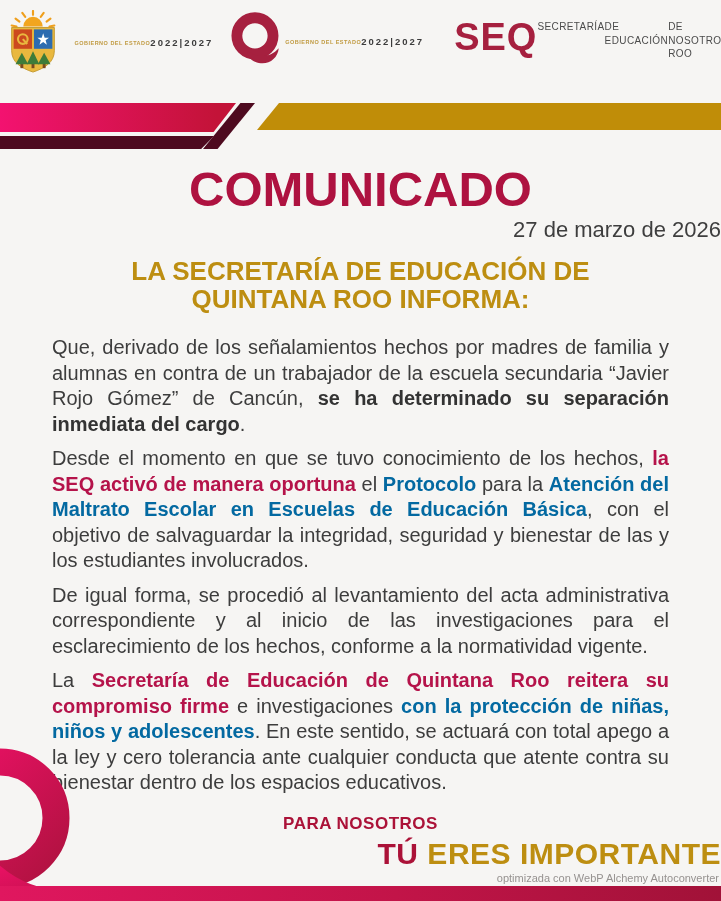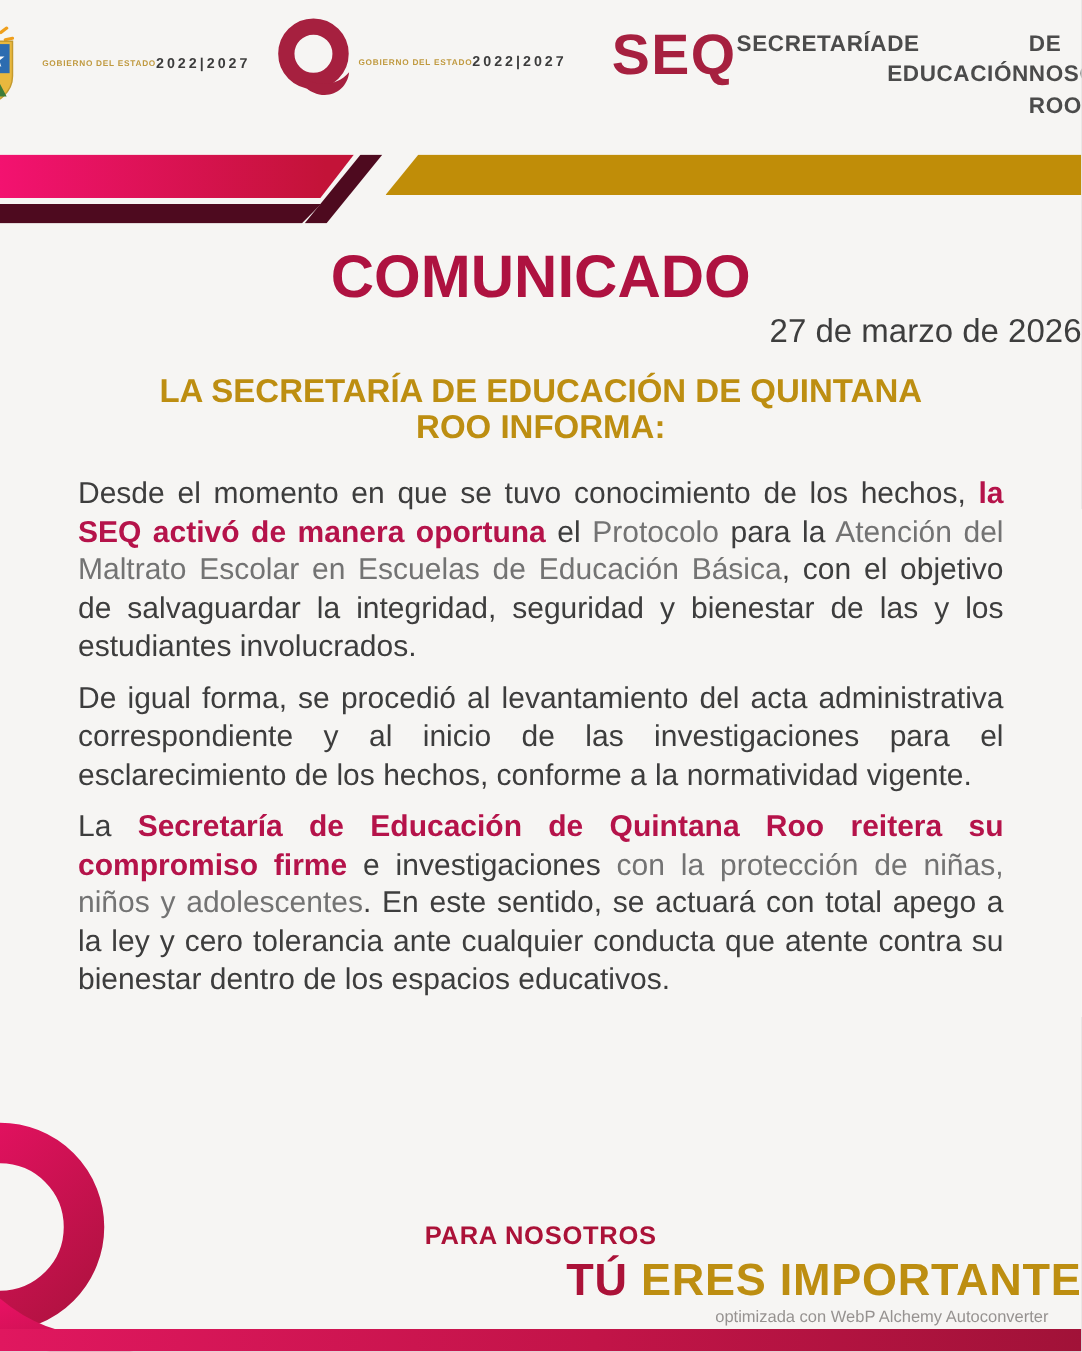--- a/index.html
+++ b/index.html
@@ -9,50 +9,50 @@
     font-family:"Liberation Sans",sans-serif;
   }
   
   .header{display:flex;justify-content:center;align-items:flex-start;padding-top:10px;height:93px;}
   .logo{display:flex;align-items:center;}
   .cap-gold{font-size:5.5px;color:#c09a40;letter-spacing:.5px;font-weight:bold;margin-top:2px;white-space:nowrap;}
   .cap-years{font-size:9.5px;font-weight:800;color:#3c3c3c;letter-spacing:2px;white-space:nowrap;}
   .hdr-divider{width:2px;height:64px;background:#d5d2d0;margin:8px 16px 0 14px;}
   .seq{margin-top:10px;display:flex;flex-direction:row;}
   .seq-acronym{font-size:38px;font-weight:800;color:#a6203f;line-height:.9;letter-spacing:1px;}
-  .seq-line{font-size:15px;font-weight:bold;color:#4b4b4b;letter-spacing:.4px;line-height:1.35;}
+  .seq-line{font-size:10px;font-weight:normal;color:#4b4b4b;letter-spacing:.4px;line-height:1.35;}
   .seq-line:first-of-type{margin-top:4px;}
   
   .ribbon{position:relative;height:47px;}
   .stripe-pink{position:absolute;left:0;top:0;width:236px;height:29px;
     background:linear-gradient(90deg,#f31270,#c31338 92%);
     clip-path:polygon(0 0,100% 0,90.5% 100%,0 100%);}
   .stripe-dark{position:absolute;left:0;top:33px;width:214px;height:13px;background:#4e0a1f;
     clip-path:polygon(0 0,100% 0,94% 100%,0 100%);}
   .slash-dark{position:absolute;left:203px;top:0;width:52px;height:46px;background:#4e0a1f;
     clip-path:polygon(72% 0,100% 0,28% 100%,0 100%);}
   .stripe-gold{position:absolute;left:257px;top:0;right:0;height:27px;background:#c08d08;
     clip-path:polygon(22px 0,100% 0,100% 100%,0 100%);}
   
-  .h1{margin:14px 0 0;text-align:center;font-size:40px;font-weight:800;color:#ae1240;line-height:1.05;letter-spacing:0;}
+  .h1{margin:14px 0 0;text-align:center;font-size:49px;font-weight:800;color:#ae1240;line-height:1.05;letter-spacing:0;}
   .date{text-align:right;font-size:22px;color:#3e3e3e;margin-top:2px;}
-  .h2{margin:15px auto 0;max-width:520px;text-align:center;font-size:22px;font-weight:800;color:#bd8e11;line-height:1.07;}
+  .h2{margin:15px auto 0;max-width:520px;text-align:center;font-size:26px;font-weight:800;color:#bd8e11;line-height:1.07;}
   
   .bodytext{padding:0 52px;margin-top:21px;}
   .bodytext p{margin:0 0 9px;font-size:20px;line-height:25.5px;text-align:justify;color:#3d3d3d;}
   .b{font-weight:bold;color:#333;}
   .bm{font-weight:bold;color:#b5134a;}
-  .bg{font-weight:normal;color:#737373;}
+  .bg{font-weight:bold;color:#0369a1;}
   
   .footer{position:absolute;top:814px;left:0;width:100%;text-align:center;}
   .f1{font-size:17px;font-weight:800;color:#ab1238;letter-spacing:.5px;}
   .f2{font-size:30px;font-weight:800;margin-top:3px;letter-spacing:.5px;text-align:right;}
   .fm{color:#ab1238;}
   .fg{color:#bd8e11;}
-  .watermark{position:absolute;right:22px;bottom:17px;font-size:11px;color:#969290;}
+  .watermark{position:absolute;right:2px;bottom:17px;font-size:11px;color:#969290;}
   .bottom-bar{position:absolute;left:0;bottom:0;width:100%;height:15px;
     background:linear-gradient(90deg,#e0175f,#c21448 55%,#a11238);}
   .qdeco{position:absolute;left:-2px;top:742px;pointer-events:none;}
 </style>
 </head>
 <body>
 
 <div class="page">
 
   <div class="header">
@@ -109,20 +109,21 @@
     <div class="stripe-dark"></div>
     <div class="slash-dark"></div>
     <div class="stripe-gold"></div>
   </div>
 
   <div class="h1">COMUNICADO</div>
   <div class="date">27 de marzo de 2026</div>
   <div class="h2">LA SECRETARÍA DE EDUCACIÓN DE QUINTANA ROO INFORMA:</div>
 
   <div class="bodytext">
+    <p><span>Que, derivado de los señalamientos hechos por madres de familia y alumnas en contra de un trabajador de la escuela secundaria “Javier Rojo Gómez” de Cancún, </span><span class="b">se ha determinado su separación inmediata del cargo</span><span>.</span></p>
     <p><span>Desde el momento en que se tuvo conocimiento de los hechos, </span><span class="bm">la SEQ activó de manera oportuna</span><span> el </span><span class="bg">Protocolo</span><span> para la </span><span class="bg">Atención del Maltrato Escolar en Escuelas de Educación Básica</span><span>, con el objetivo de salvaguardar la integridad, seguridad y bienestar de las y los estudiantes involucrados.</span></p>
     <p><span>De igual forma, se procedió al levantamiento del acta administrativa correspondiente y al inicio de las investigaciones para el esclarecimiento de los hechos, conforme a la normatividad vigente.</span></p>
     <p><span>La </span><span class="bm">Secretaría de Educación de Quintana Roo reitera su compromiso firme</span><span> e investigaciones </span><span class="bg">con la protección de niñas, niños y adolescentes</span><span>. En este sentido, se actuará con total apego a la ley y cero tolerancia ante cualquier conducta que atente contra su bienestar dentro de los espacios educativos.</span></p>
   </div>
 
   <div class="footer">
     <div class="f1">PARA NOSOTROS</div>
     <div class="f2"><span class="fm">TÚ</span><span class="fg"> ERES IMPORTANTE</span></div>
   </div>
 

